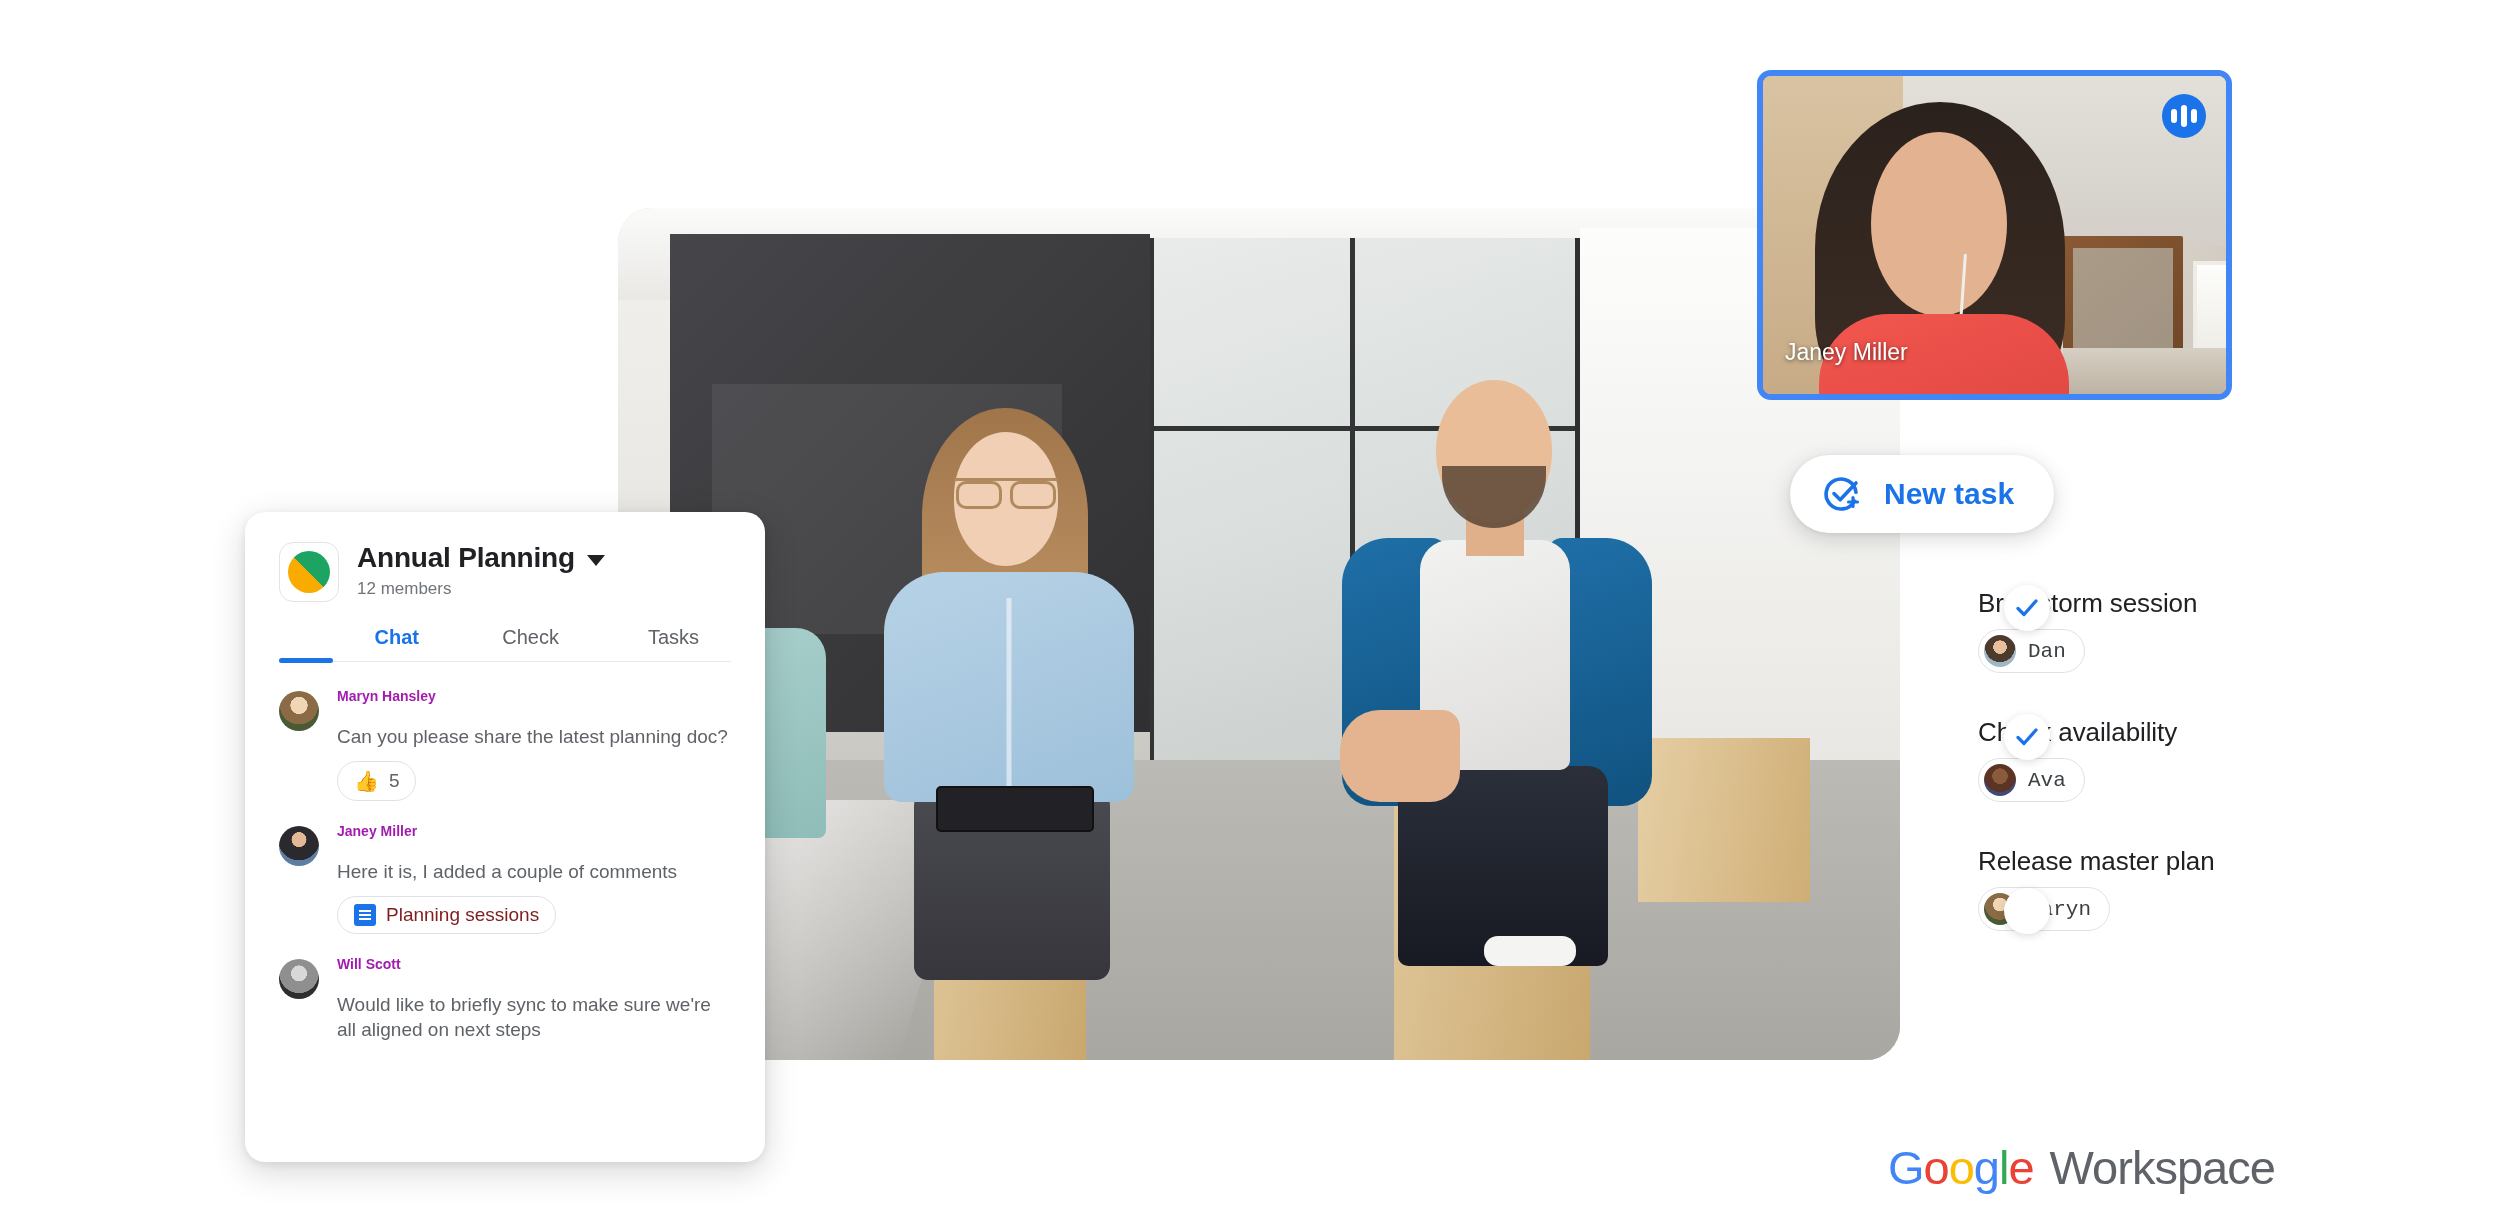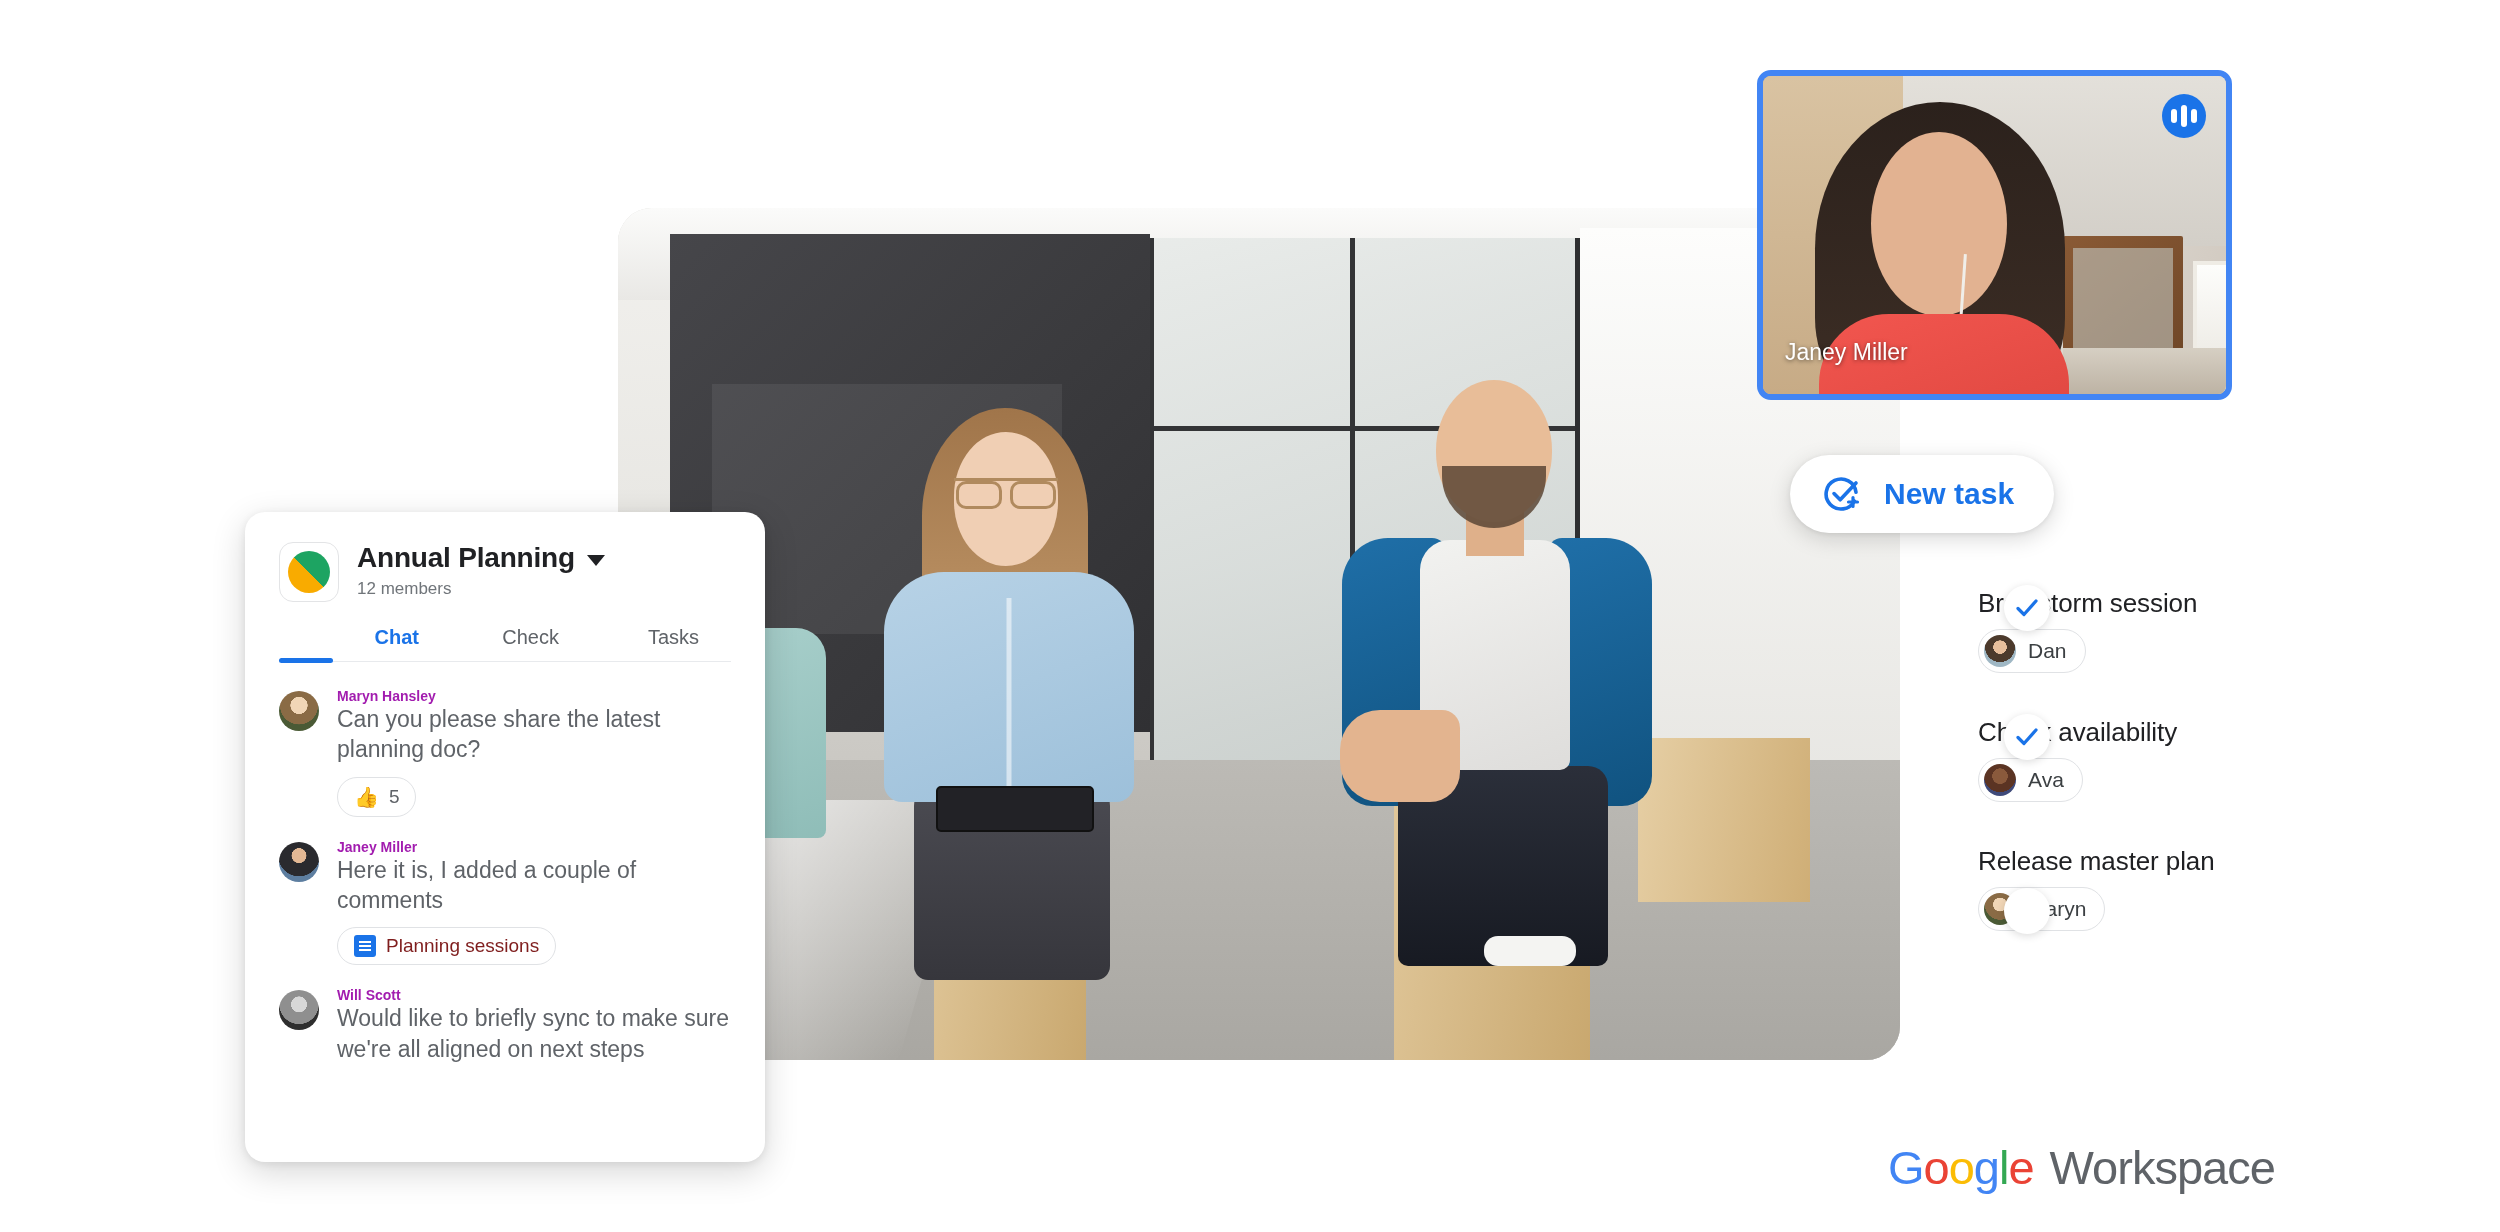--- a/index.html
+++ b/index.html
@@ -229,21 +229,21 @@
   .msg { display: flex; gap: 18px; margin-bottom: 22px; }
   .msg-avatar {
     width: 40px; height: 40px; border-radius: 50%; flex: 0 0 auto;
     margin-top: 3px; background: #c9c9c9; overflow: hidden; position: relative;
   }
   .av-maryn { background: radial-gradient(circle at 50% 36%, #f1d6b6 0 26%, #8a6b45 27% 58%, #4a5a35 59% 100%); }
   .av-janey { background: radial-gradient(circle at 50% 34%, #e3b894 0 22%, #2a2a2e 23% 62%, #5d7ea0 63% 100%); }
   .av-will  { background: radial-gradient(circle at 50% 36%, #d8d8d8 0 24%, #8f8f8f 25% 60%, #2e2e2e 61% 100%); }
   .msg-body { flex: 1 1 auto; min-width: 0; }
   .msg-name { font-size: 14px; font-weight: 700; color: #a21caf; }
-  .msg-text { font-size: 23px; color: #5f6368; line-height: 1.32; margin-top: 0; }
+  .msg-text { font-size: 19px; color: #5f6368; line-height: 1.32; margin-top: 20px; }
   .chip {
     display: inline-flex; align-items: center; gap: 10px;
     border: 1px solid #e0e2e5; border-radius: 999px;
     padding: 7px 16px; margin-top: 12px; background: #fff;
   }
   .chip-count { font-size: 19px; color: #5f6368; }
   .chip-emoji { font-size: 20px; }
   .doc-chip-label { font-size: 19px; color: #7f1d1d; }
   .doc-icon {
     width: 22px; height: 22px; border-radius: 3px; background: #1A73E8;
@@ -342,21 +342,21 @@
   .task-title { font-size: 26px; color: #202124; letter-spacing: -.1px; }
   .assignee {
     display: inline-flex; align-items: center; gap: 12px;
     border: 1px solid #e0e2e5; border-radius: 999px;
     padding: 5px 18px 5px 5px; margin-top: 10px; background: #fff;
   }
   .assignee-avatar { width: 32px; height: 32px; border-radius: 50%; flex:0 0 auto; }
   .av-dan   { background: radial-gradient(circle at 50% 38%, #e8bf9c 0 26%, #4c3a2c 27% 58%, #9fb7c4 59% 100%); }
   .av-ava   { background: radial-gradient(circle at 50% 38%, #8a5a3c 0 30%, #5b3423 31% 62%, #3f4a7a 63% 100%); }
   .av-maryn2{ background: radial-gradient(circle at 50% 36%, #f1d6b6 0 26%, #8a6b45 27% 58%, #4a5a35 59% 100%); }
-  .assignee-name { font-size: 21px; color: #3c4043; }
+  .assignee-name { font-size: 21px; color: #3c4043; font-family: Liberation Mono, monospace; }
 
   .check-bubble {
     position: absolute; left: 26px; width: 46px; height: 46px;
     border-radius: 50%; background: #fff;
     box-shadow: 0 2px 8px rgba(0,0,0,.14);
     display: flex; align-items: center; justify-content: center;
   }
   .cb-1 { top: -132px; }
   .cb-2 { top: -132px; }
   .cb-empty { top: 42px; }

